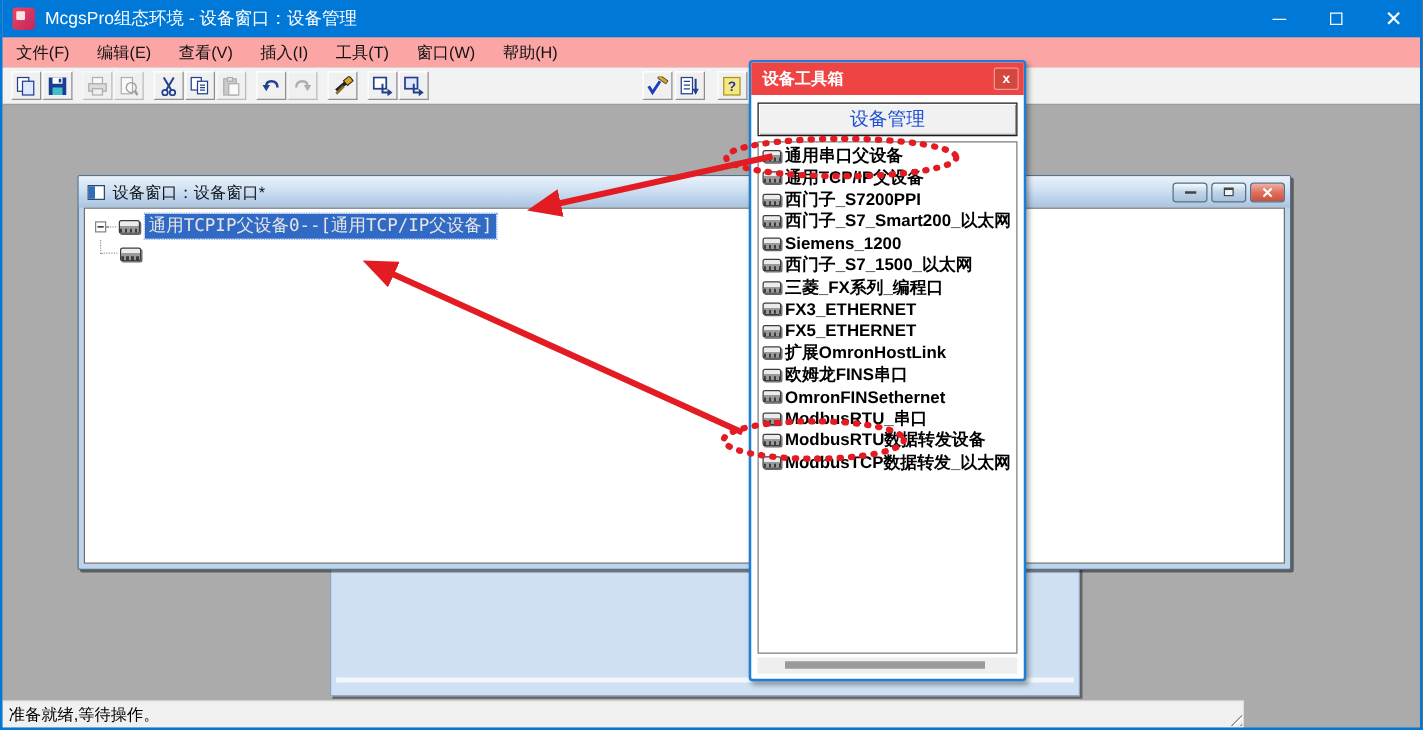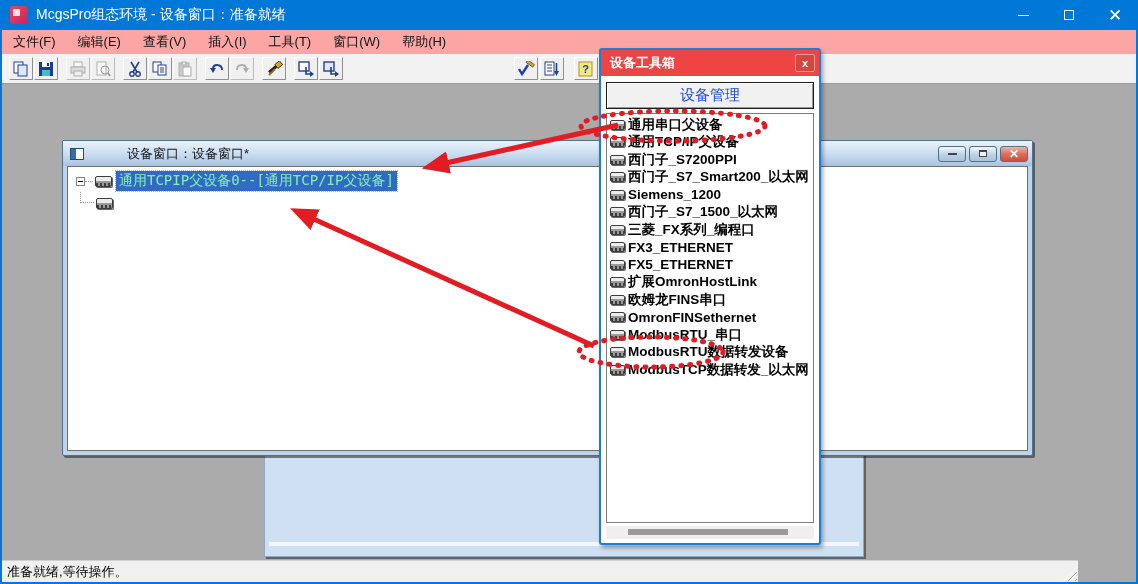--- a/index.html
+++ b/index.html
@@ -48,21 +48,21 @@
     background:#cfe0f3;border:1px solid #90a8c4;border-top:none;
     box-shadow:2px 2px 0 rgba(40,40,40,.55);}
   .bg-window::before{content:"";position:absolute;left:4px;right:4px;bottom:10px;height:4px;background:#f3f7fc;}
 
   
   .device-window{position:absolute;left:60px;top:140px;width:971px;height:316px;
     background:#bdd4ea;border:1px solid #53708c;border-radius:2px;
     box-shadow:2px 2px 0 rgba(30,30,30,.55);}
   .dw-titlebar{height:25px;display:flex;align-items:center;padding:0 4px 0 7px;
     background:linear-gradient(180deg,#e9f2fb 0%,#cfe0f2 45%,#a9c4e0 100%);
-    font-size:13px;color:#10141a;gap:37px;}
+    font-size:13px;color:#10141a;}
   .dw-icon{width:14px;height:12px;background:#fff;border:1px solid #2a4a70;margin-right:6px;position:relative;}
   .dw-icon::before{content:"";position:absolute;left:0;top:0;bottom:0;width:5px;background:#2f6fb4;}
   .dw-buttons{margin-left:auto;display:flex;gap:3px;}
   .dwbtn{width:28px;height:16px;border:1px solid #56707f;border-radius:3px;
     background:linear-gradient(180deg,#f4f9fd,#bed4e8 50%,#a7c2dc);
     display:flex;align-items:center;justify-content:center;color:#333;}
   .dwbtn .bar{width:9px;height:2px;background:#444;}
   .dwbtn .box{width:8px;height:7px;border:1px solid #444;border-top-width:2px;background:#eef4fa;}
   .dwbtn.close{background:linear-gradient(180deg,#f3b0a6,#df6f5c 50%,#c94f3d);
     color:#fff;font-weight:bold;font-size:12px;line-height:1;}
@@ -78,21 +78,21 @@
   .tree-dash{width:8px;height:1px;border-top:1px dotted #9a9a9a;flex:0 0 auto;}
   .tree-elbow{width:14px;height:22px;margin-left:6px;border-left:1px dotted #9a9a9a;
     border-bottom:1px dotted #9a9a9a;flex:0 0 auto;align-self:flex-start;height:11px;margin-top:0;}
   .chip{width:17px;height:11px;flex:0 0 auto;margin:0 4px 0 2px;border-radius:2px;
     border:1px solid #3c3c3c;
     background:
       repeating-linear-gradient(90deg,#3c3c3c 0 2px,transparent 2px 4px) left bottom/100% 3px no-repeat,
       linear-gradient(180deg,#ececec 0 40%,#9a9a9a 40% 100%);
     box-shadow:1px 1px 0 #666;}
   .tree-label{padding:1px 3px;white-space:nowrap;}
-  .tree-label.selected{background:#316ac5;color:#86efac;outline:1px dotted #8fb4ee;}
+  .tree-label.selected{background:#316ac5;color:#e5e5e5;outline:1px dotted #8fb4ee;}
 
   
   .toolbox{position:absolute;left:597px;top:48px;width:222px;height:497px;background:#fff;
     border:2px solid #1b7fd8;border-radius:3px;box-shadow:2px 3px 4px rgba(0,0,0,.35);
     display:flex;flex-direction:column;}
   .tb-titlebar{height:26px;background:#ef4444;display:flex;align-items:center;
     color:#fff;font-size:13px;font-weight:bold;padding:0 4px 0 9px;flex:0 0 auto;}
   .tb-close{margin-left:auto;width:20px;height:18px;background:#d5473c;border:1px solid #e89a93;
     border-radius:2px;color:#fff;font-size:11px;font-weight:bold;line-height:16px;text-align:center;}
   .tb-body{flex:1;display:flex;flex-direction:column;padding:6px 5px 4px 5px;min-height:0;}
@@ -101,38 +101,38 @@
     font-size:15px;color:#1d4ed8;display:flex;align-items:center;justify-content:center;flex:0 0 auto;}
   .dev-list{margin-top:4px;flex:1;border:1px solid #7e7e7e;background:#fff;overflow:hidden;
     padding:2px 0 0 2px;min-height:0;}
   .dev-item{height:17.5px;display:flex;align-items:center;white-space:nowrap;
     font-size:13.5px;font-weight:bold;color:#000;}
   .dev-item .chip{width:15px;height:10px;margin:0 3px 0 1px;}
   .tb-scroll{height:13px;margin-top:3px;background:#efefef;position:relative;flex:0 0 auto;}
   .tb-thumb{position:absolute;left:22px;top:3px;width:160px;height:6px;background:#9a9a9a;}
 
   
-  .statusbar{position:absolute;left:0;top:560px;width:1076px;height:22px;background:#f0f0f0;
+  .statusbar{position:absolute;left:0;top:560px;width:993px;height:22px;background:#f0f0f0;
     border-top:1px solid #d0d0d0;display:flex;align-items:center;font-size:13px;color:#000;
     padding-left:5px;}
   .grip{position:absolute;right:1px;bottom:1px;width:14px;height:14px;
     background:repeating-linear-gradient(135deg,transparent 0 3px,#9c9c9c 3px 4px,#fff 4px 5px);
     clip-path:polygon(100% 0,100% 100%,0 100%);}
 
   
   .overlay{position:absolute;left:-2px;top:0;width:1138px;height:584px;pointer-events:none;z-index:50;}
 </style>
 </head>
 <body>
 
 <div class="app">
 
   <div class="titlebar">
     <span class="app-icon"></span>
-    <span class="title-text">McgsPro组态环境 - 设备窗口：准备就绪</span>
+    <span class="title-text">McgsPro组态环境 - 设备窗口：设备管理</span>
     <div class="win-controls">
       <span class="winbtn">
           <span class="bar"></span>
         </span>
       <span class="winbtn">
           <span class="box"></span>
         </span>
       <span class="winbtn close">✕</span>
     </div>
   </div>

